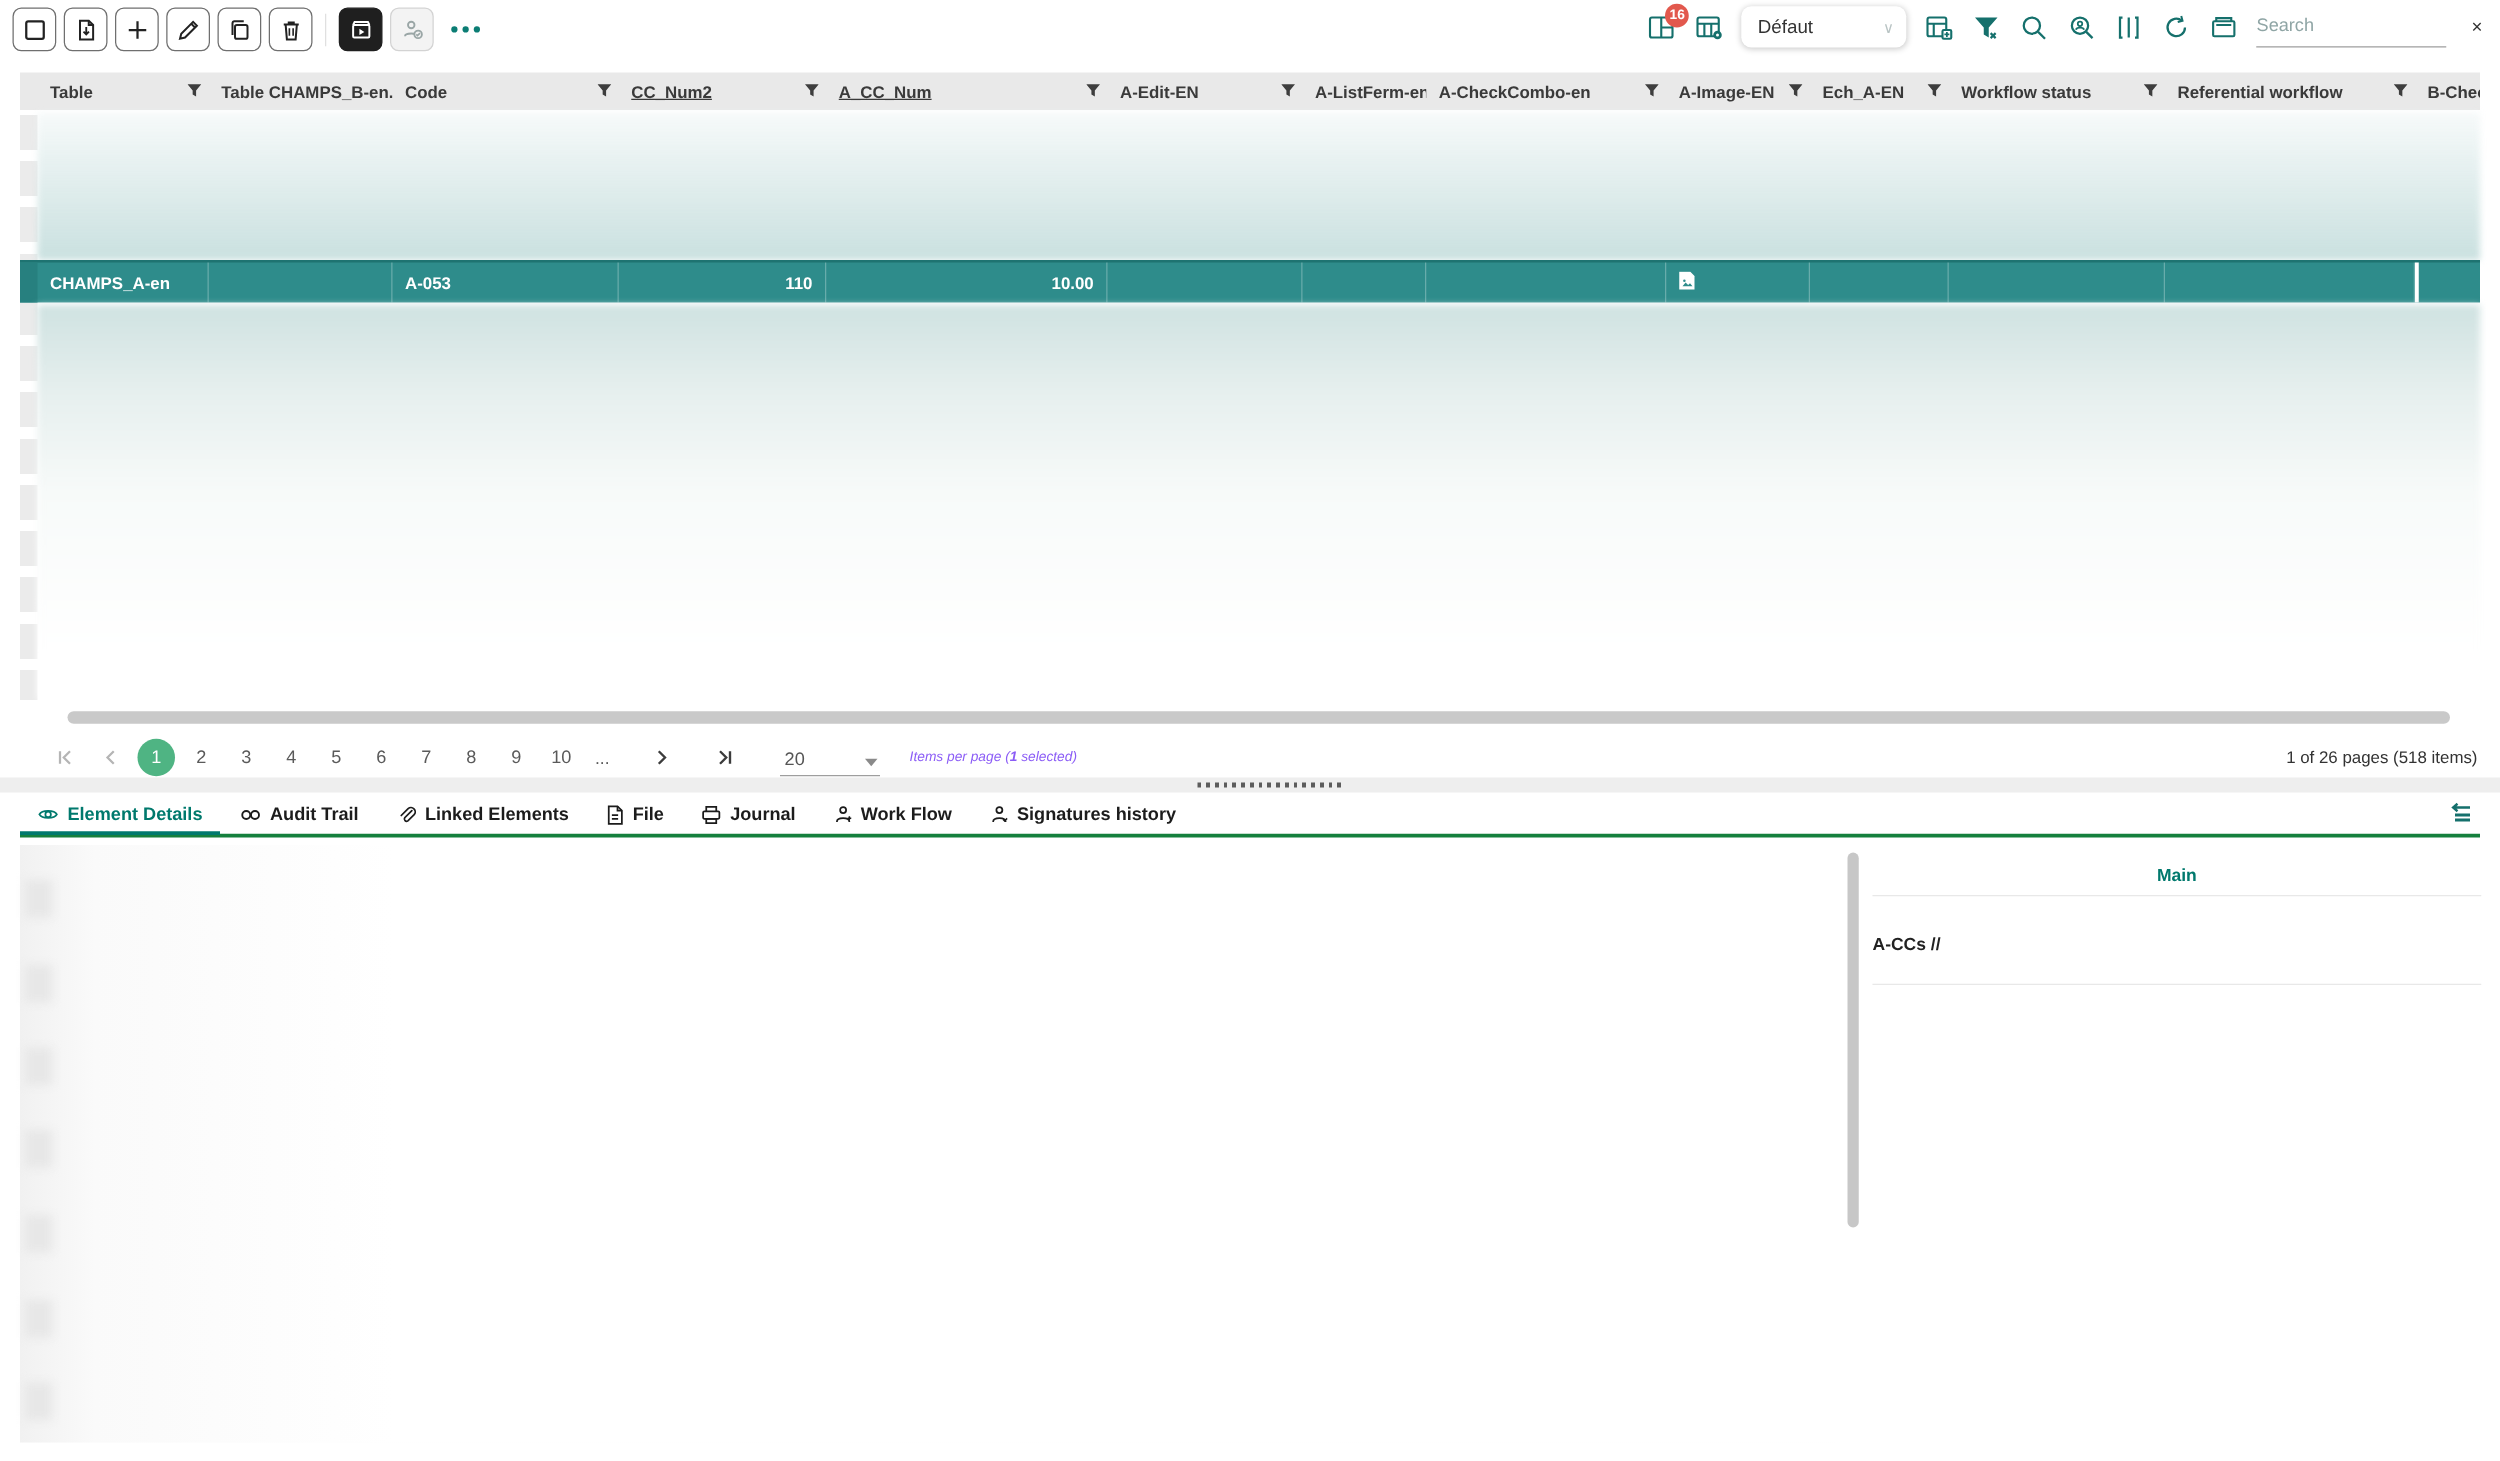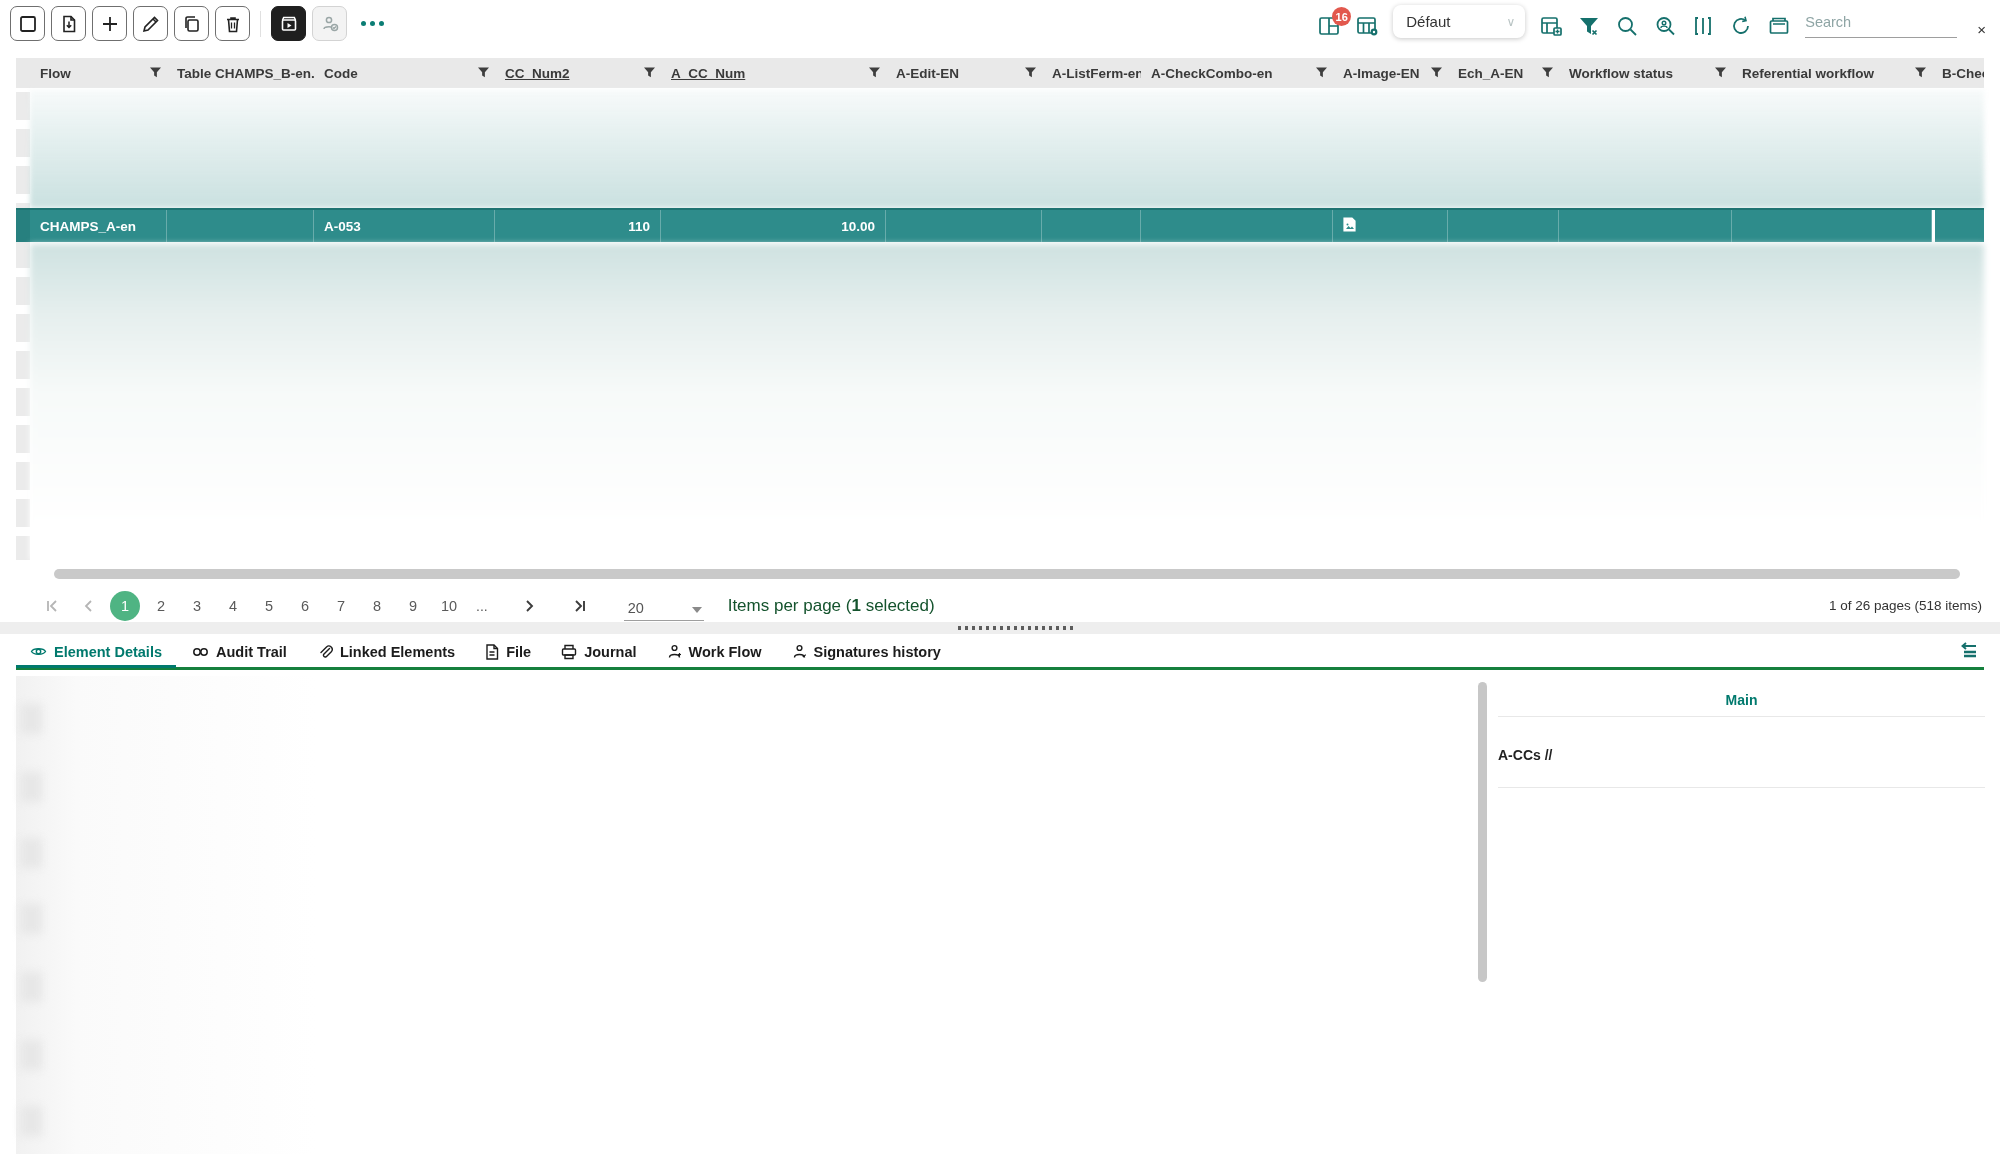--- a/index.html
+++ b/index.html
@@ -9,21 +9,21 @@
   .toolbar { position:absolute; top:0; left:0; width:2000px; height:48px; background:#fff; }
   .tb-left { position:absolute; left:10px; top:6px; display:flex; align-items:center; gap:6px; }
   .tb-btn { width:35px; height:35px; border:1.6px solid #6f6f6f; border-radius:7px; background:#fff; display:flex; align-items:center; justify-content:center; }
   .tb-btn svg { display:block; }
   .tb-btn.dark { background:#1f1f1f; border-color:#1f1f1f; }
   .tb-btn.disabled { background:#f3f3f3; border-color:#d3d3d3; }
   .tb-sep { width:1px; height:26px; background:#e0e0e0; margin:0 4px; }
   .tb-dots { display:flex; gap:4px; margin-left:8px; }
   .tb-dots i { width:5px; height:5px; border-radius:50%; background:#0b7d74; }
 
-  .tb-right { position:absolute; right:14px; top:5px; display:flex; align-items:flex-end; gap:14px; }
+  .tb-right { position:absolute; right:14px; top:5px; display:flex; align-items:center; gap:14px; }
   .icon-teal { color:#15706c; position:relative; display:flex; align-items:center; }
   .badge { position:absolute; top:-7px; right:-10px; min-width:19px; height:19px; border-radius:10px; background:#e2584d; color:#fff; font-size:11px; font-weight:bold; display:flex; align-items:center; justify-content:center; padding:0 3px; }
   .view-select { width:132px; height:33px; background:#fff; border-radius:8px; box-shadow:0 1px 5px rgba(0,0,0,.22); display:flex; align-items:center; justify-content:space-between; padding:0 10px 0 13px; font-size:15px; color:#333; }
   .view-select .chev { color:#b9c4c4; font-size:12px; }
   .search-wrap { display:flex; align-items:center; border-bottom:1px solid #9e9e9e; height:32px; width:152px; }
   .search-wrap input { border:0; outline:0; width:100%; font-size:14.5px; color:#333; font-family:"Liberation Sans",sans-serif; background:transparent; }
   .search-wrap input::placeholder { color:#8fa5a5; }
   .clear-x { color:#333; font-size:15px; margin-left:6px; cursor:default; }
 
   
@@ -60,21 +60,21 @@
   .h-scroll .thumb { position:absolute; left:38px; right:24px; top:1px; height:10px; border-radius:5px; background:#c9c9c9; }
 
   
   .pagebar { position:absolute; left:38px; top:588px; height:36px; display:flex; align-items:center; gap:6px; }
   .pg-nav { width:30px; height:30px; display:flex; align-items:center; justify-content:center; }
   .pg-num { min-width:30px; height:30px; border-radius:50%; display:flex; align-items:center; justify-content:center; font-size:14.5px; color:#5a5a5a; }
   .pg-num.active { background:#4fb483; color:#fff; }
   .pg-ellipsis { color:#5a5a5a; font-size:14px; padding:0 6px; }
   .ipp-select { display:flex; align-items:end; justify-content:space-between; width:80px; border-bottom:1px solid #9e9e9e; height:30px; margin-left:24px; padding:0 2px 4px 4px; font-size:14.5px; color:#555; }
   .ipp-select .tri { width:0; height:0; border-left:5px solid transparent; border-right:5px solid transparent; border-top:6px solid #8a8a8a; margin-bottom:3px; }
-  .ipp-label { margin-left:18px; font-size:17px; color:#14532d; }
+  .ipp-label { margin-left:18px; font-size:11px; color:#8b5cf6;font-style:italic; }
   .pg-summary { position:absolute; right:18px; top:598px; font-size:13.5px; color:#333; }
 
   
   .split-band { position:absolute; left:0; top:622px; width:2000px; height:12px; background:#eeeeee; }
   .split-dots { position:absolute; left:958px; top:4px; width:116px; height:4px;
     background:repeating-linear-gradient(90deg,#5c5c5c 0 3px,transparent 3px 7px); }
 
   
   .tabbar { position:absolute; left:16px; top:636px; width:1968px; height:34px; border-bottom:3px solid #15803d; display:flex; align-items:stretch; gap:2px; }
   .tab { display:flex; align-items:center; gap:7px; padding:0 14px; font-size:14.5px; font-weight:bold; color:#1c1c1c; position:relative; }
@@ -241,21 +241,21 @@
     <div class="search-wrap">
       <input placeholder="Search" style="">
     </div>
     <span class="clear-x">×</span>
   </div>
 </div>
 
 <div class="grid-header">
   <div class="gh-lead"></div>
   <div class="gh-cell c1">
-      <span>Flow</span>
+      <span>Table</span>
       <span class="flt"><svg width="11" height="11" viewBox="0 0 12 12">
           <path d="M0 .5h12L7.5 5.8v5.4l-3-1.8V5.8L0 .5z" fill="#3e3e3e"></path>
         </svg></span>
     </div>
   <div class="gh-cell c2">
       <span>Table CHAMPS_B-en...</span>
     </div>
   <div class="gh-cell c3">
       <span>Code</span>
       <span class="flt"><svg width="11" height="11" viewBox="0 0 12 12">

